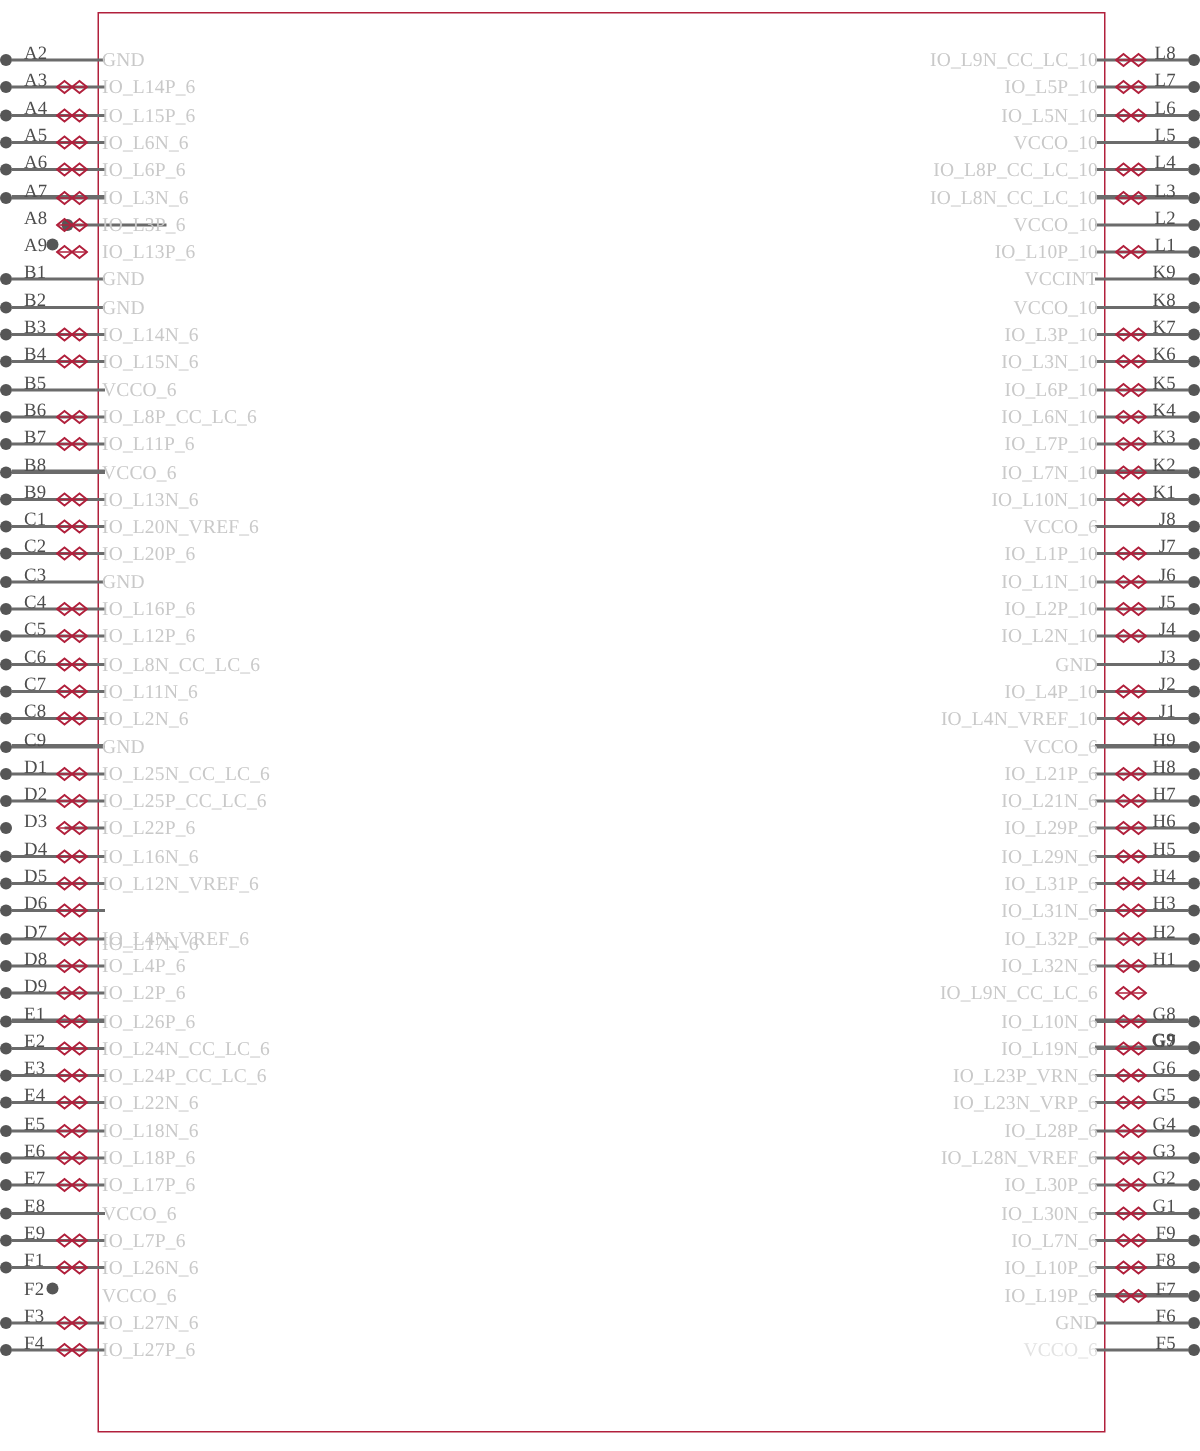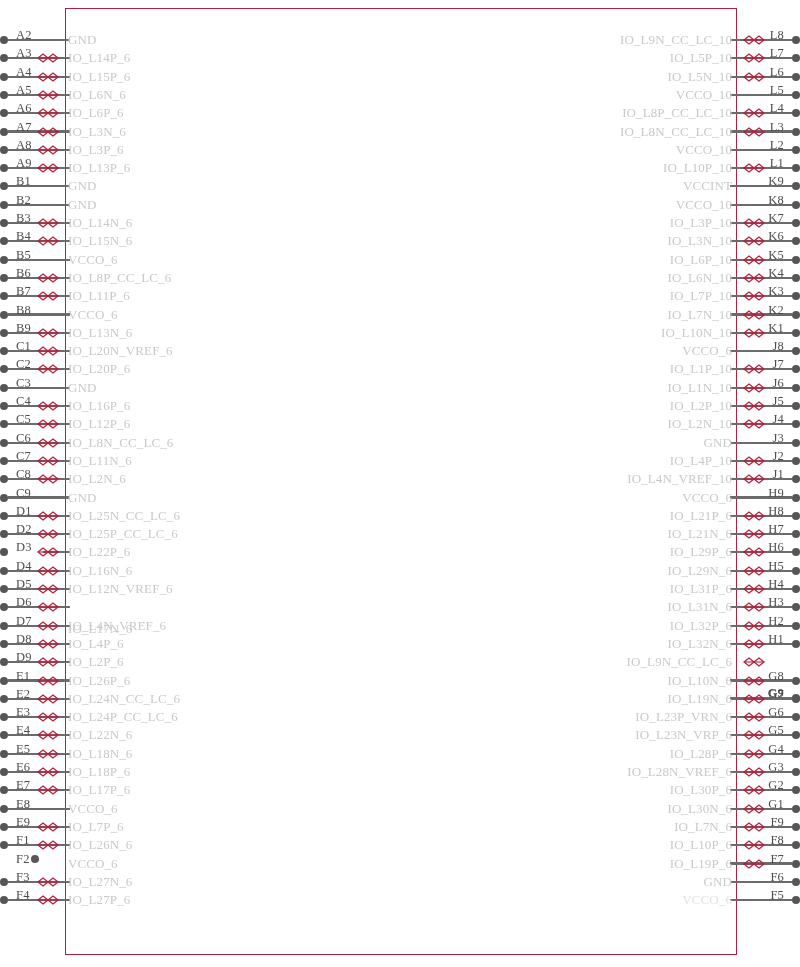--- a/index.html
+++ b/index.html
@@ -139,34 +139,34 @@
         <div class="pinnum">A7</div>
       </div>
       <div class="netlabel l" style="top: 122.5px;">IO_L3N_6</div>
       <div class="bidir" style="top: 125.5px; left: 37px;">
         <svg viewBox="0 0 22 12" xmlns="http://www.w3.org/2000/svg">
           <path d="M1 6 L6 2 L11 6 L6 10 Z" fill="none" stroke="#b1203c" stroke-width="1.3"></path>
           <path d="M21 6 L16 2 L11 6 L16 10 Z" fill="none" stroke="#b1203c" stroke-width="1.3"></path>
           <path d="M1 6 L21 6" stroke="#b1203c" stroke-width="1.1"></path>
         </svg>
       </div>
-      <div class="pin left" style="top: 140.8px;">
+      <div class="pin left" style="top: 140.8px; padding-left: 41px;">
         <div class="dot"></div>
         <div class="lead"></div>
         <div class="pinnum">A8</div>
       </div>
       <div class="netlabel l" style="top: 140.8px;">IO_L3P_6</div>
       <div class="bidir" style="top: 143.8px; left: 37px;">
         <svg viewBox="0 0 22 12" xmlns="http://www.w3.org/2000/svg">
           <path d="M1 6 L6 2 L11 6 L6 10 Z" fill="none" stroke="#b1203c" stroke-width="1.3"></path>
           <path d="M21 6 L16 2 L11 6 L16 10 Z" fill="none" stroke="#b1203c" stroke-width="1.3"></path>
           <path d="M1 6 L21 6" stroke="#b1203c" stroke-width="1.1"></path>
         </svg>
       </div>
-      <div class="pin left" style="top: 159.1px;">
+      <div class="pin left" style="top: 159.1px; flex-direction: column;">
         <div class="dot"></div>
         <div class="lead"></div>
         <div class="pinnum">A9</div>
       </div>
       <div class="netlabel l" style="top: 159.1px;">IO_L13P_6</div>
       <div class="bidir" style="top: 162.1px; left: 37px;">
         <svg viewBox="0 0 22 12" xmlns="http://www.w3.org/2000/svg">
           <path d="M1 6 L6 2 L11 6 L6 10 Z" fill="none" stroke="#b1203c" stroke-width="1.3"></path>
           <path d="M21 6 L16 2 L11 6 L16 10 Z" fill="none" stroke="#b1203c" stroke-width="1.3"></path>
           <path d="M1 6 L21 6" stroke="#b1203c" stroke-width="1.1"></path>

